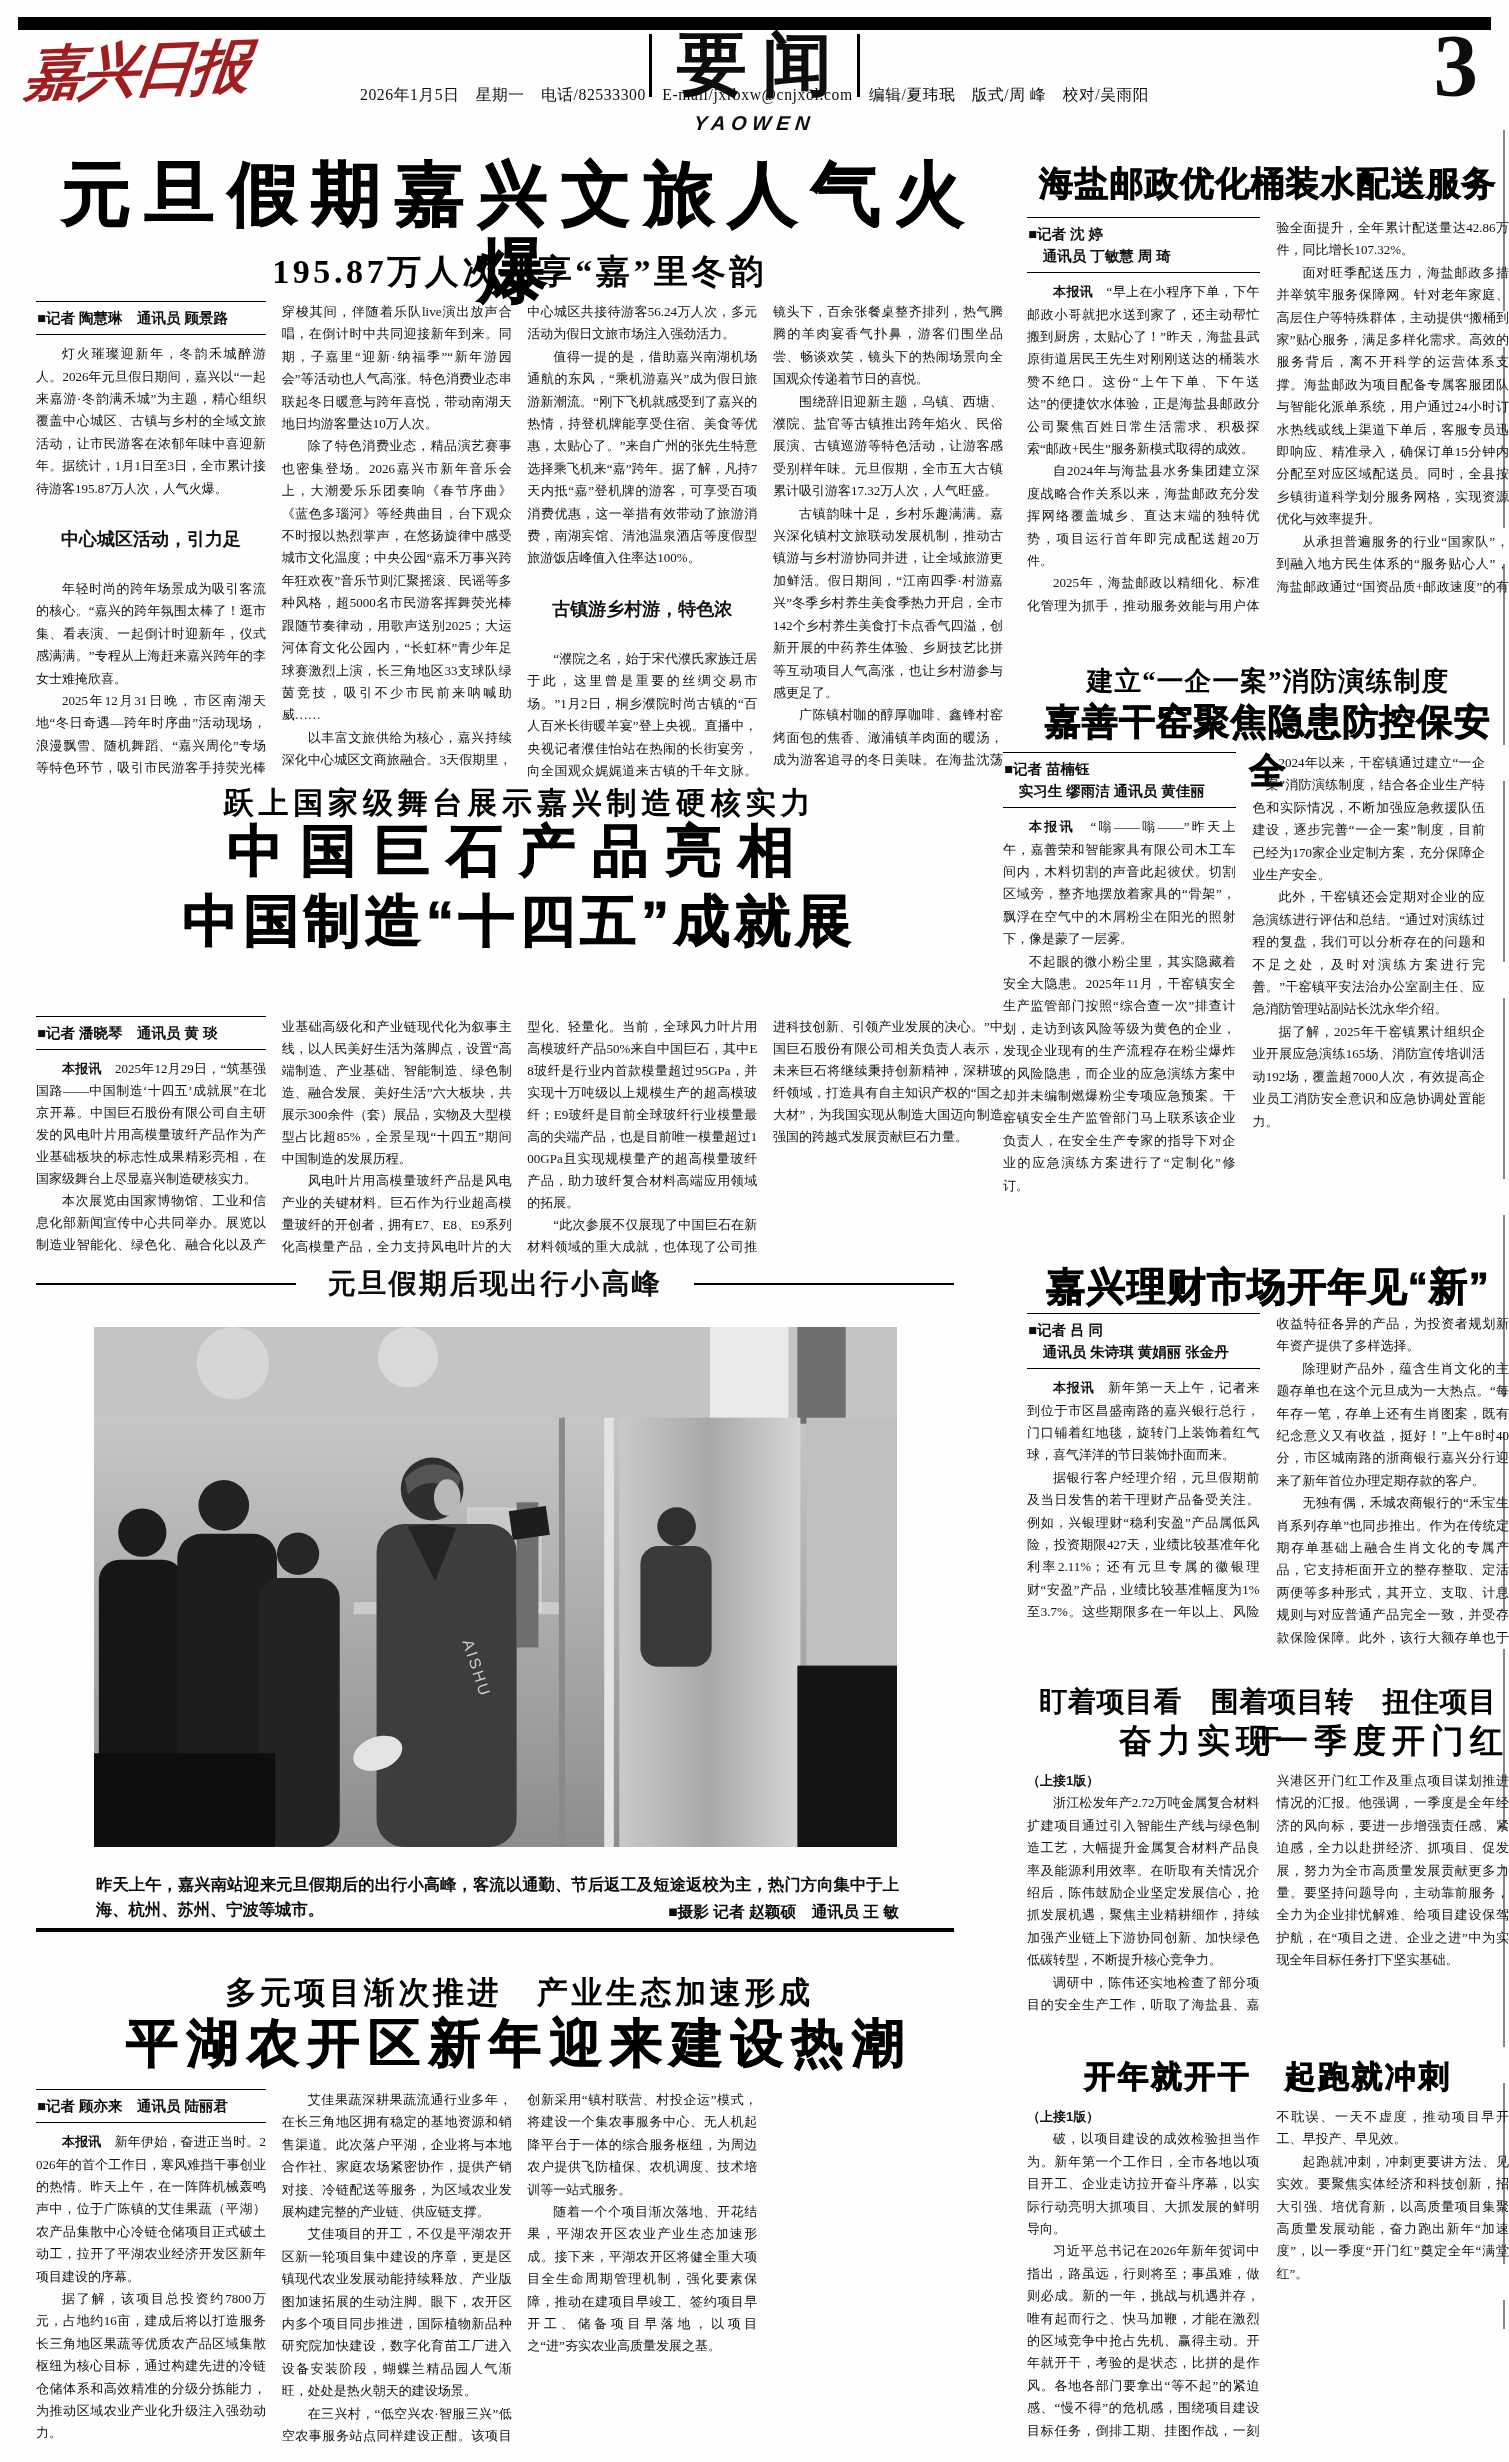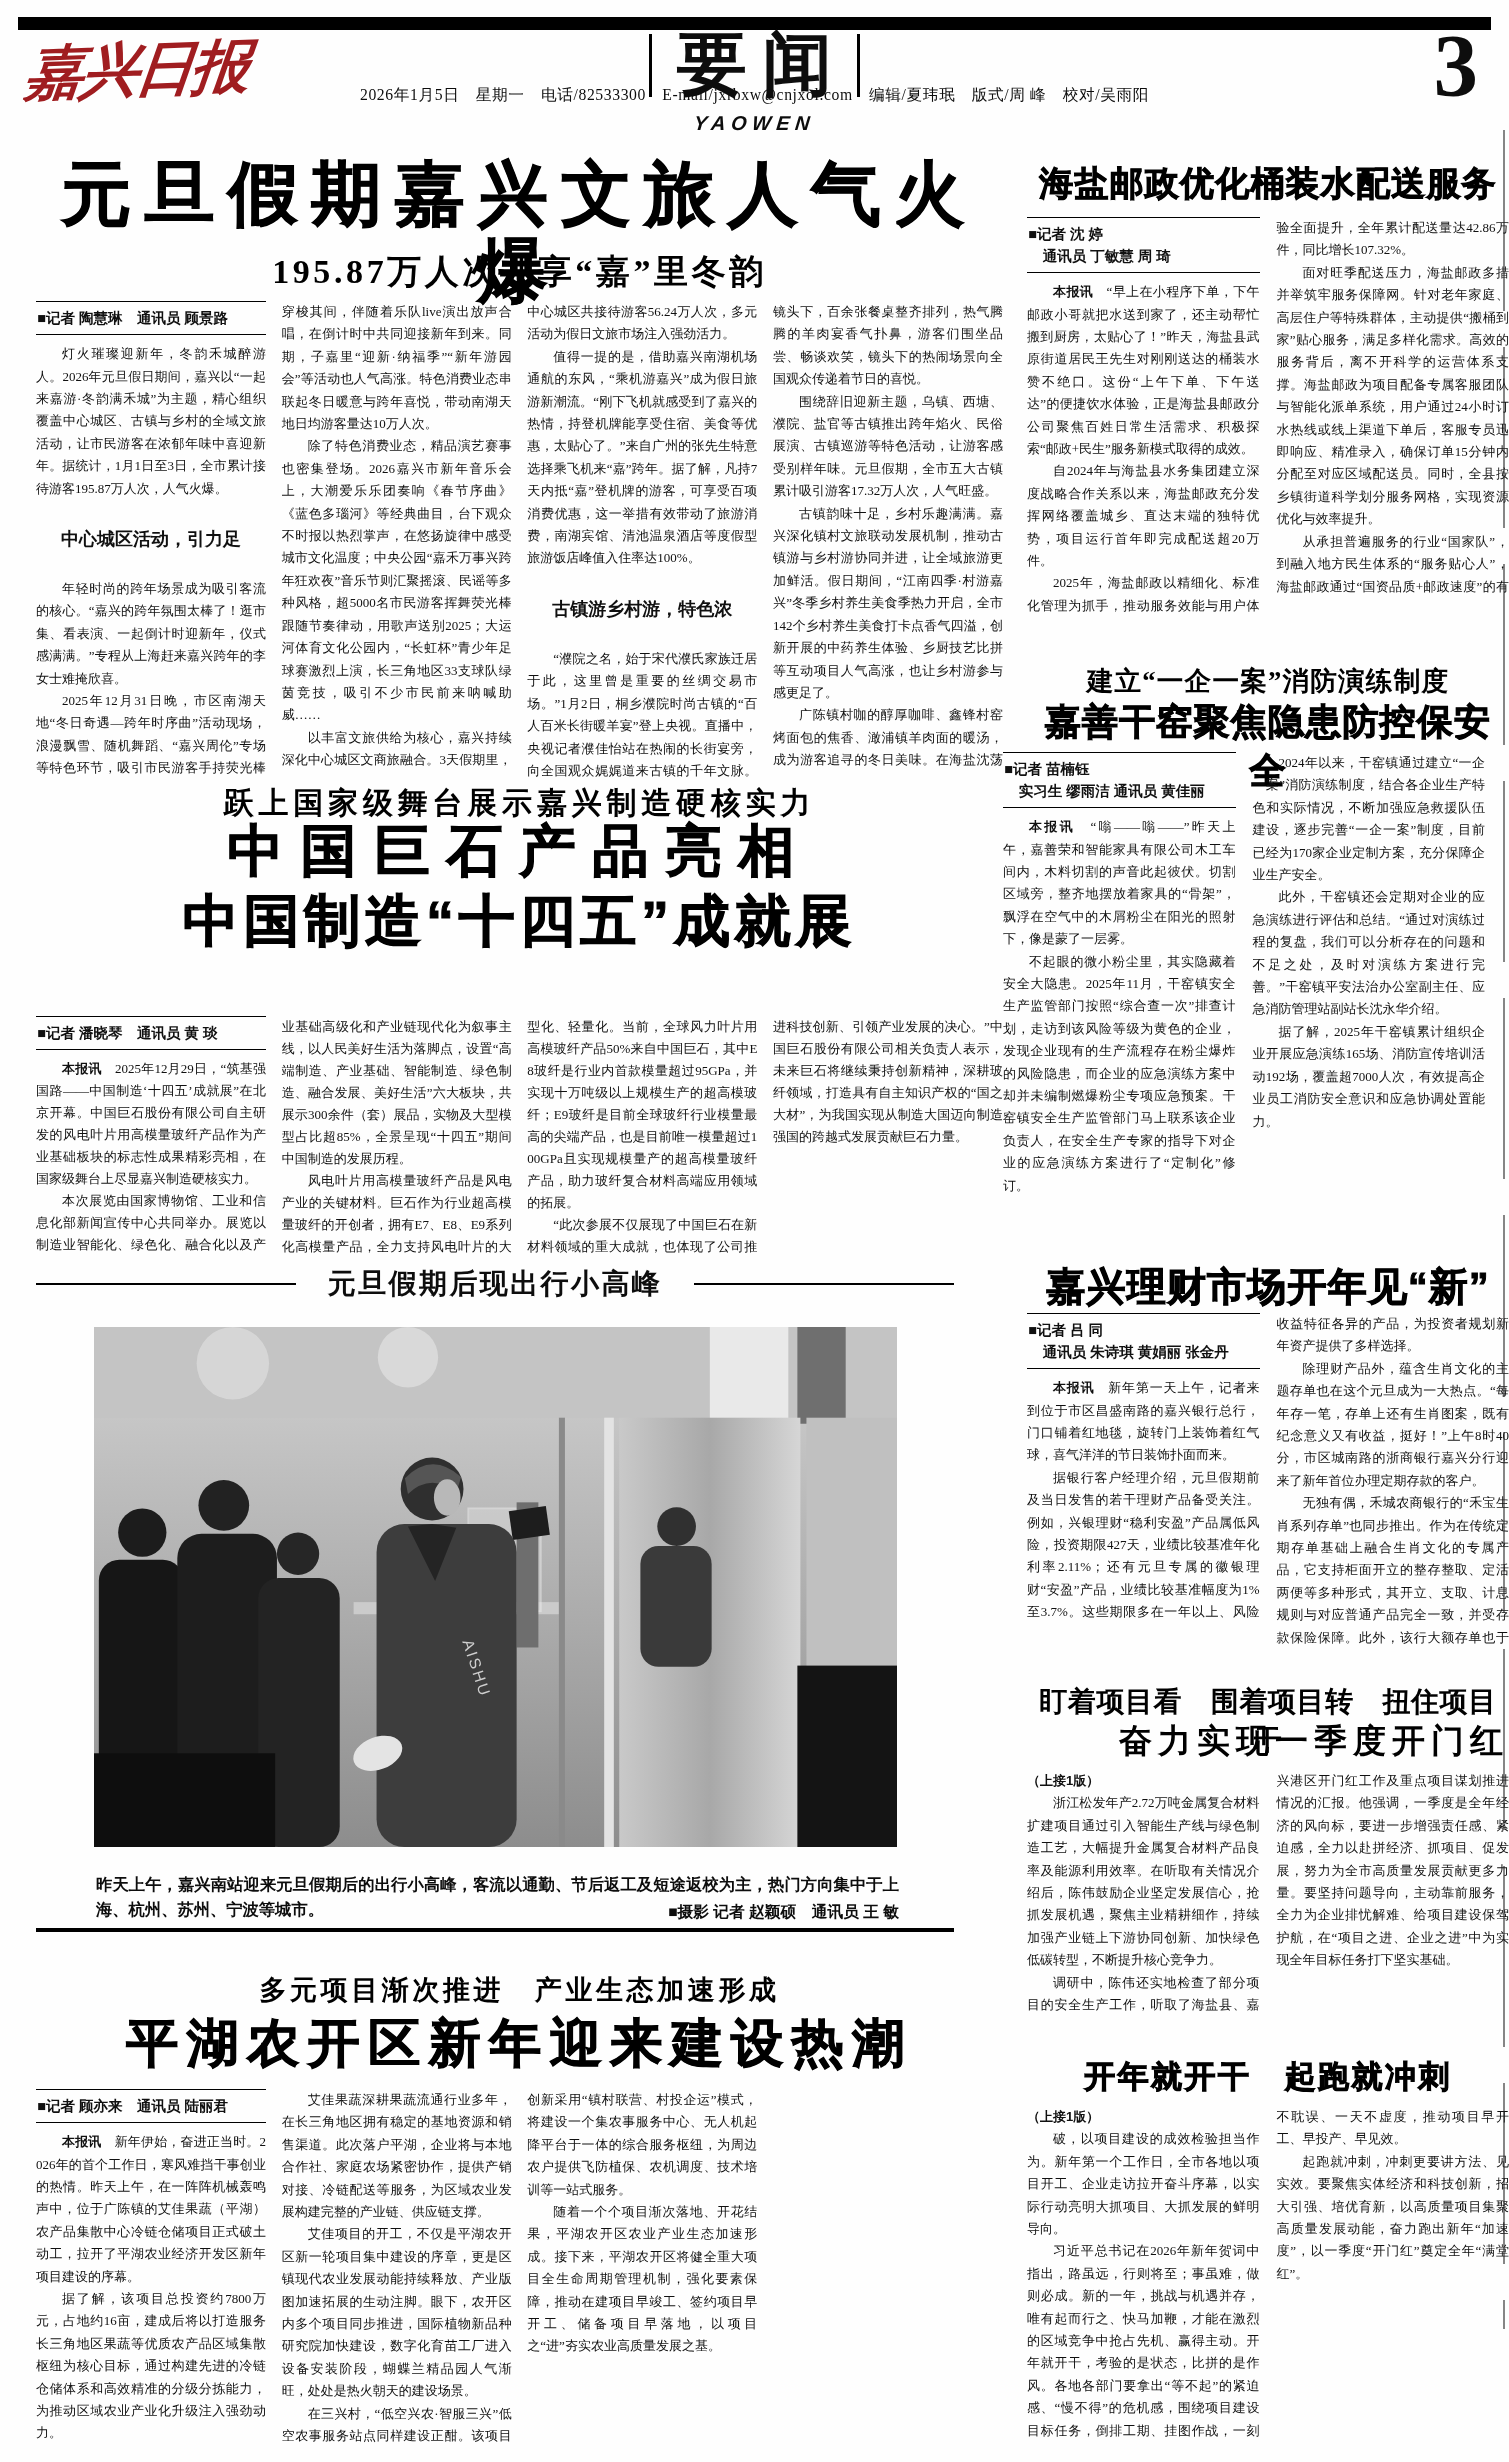--- a/index.html
+++ b/index.html
@@ -160,21 +160,21 @@
       </svg>
     </div>
     <div class="abs caption" style="left:96px;top:1872px;width:803px;height:52px;position:absolute;">
       <span class="first">昨天上午，嘉兴南站迎来元旦假期后的出行小高峰，客流以通勤、节后返工及短途返校为主，热门方向集中于上海、杭州、苏州、宁波等城市。</span>
       <span class="credit">■摄影 记者 赵颖硕　通讯员 王 敏</span>
     </div>
     <div class="thick-rule" style="left:36px;top:1928px;width:918px;"></div>
   </section>
 
   <section>
-    <div class="abs song-b center" style="left:36px;top:1972px;width:967px;font-size:27px;letter-spacing:3.6px;">多元项目渐次推进　产业生态加速形成</div>
+    <div class="abs song-b center" style="left:36px;top:1972px;width:967px;font-size:31px;letter-spacing:3.6px;">多元项目渐次推进　产业生态加速形成</div>
     <h2 class="abs heavy center" style="left:36px;top:2015px;width:967px;font-size:52px;letter-spacing:8.5px;margin:0;line-height:1.1;">平湖农开区新年迎来建设热潮</h2>
     <div class="abs cols cols4" style="left:36px;top:2089px;width:967px;height:373px;overflow:hidden;">
       <div class="byline">■记者 顾亦来　通讯员 陆丽君</div>
       <p class="para"><b class="lead">本报讯</b><span>新年伊始，奋进正当时。2026年的首个工作日，寒风难挡干事创业的热情。昨天上午，在一阵阵机械轰鸣声中，位于广陈镇的艾佳果蔬（平湖）农产品集散中心冷链仓储项目正式破土动工，拉开了平湖农业经济开发区新年项目建设的序幕。</span></p>
       <p class="para">据了解，该项目总投资约7800万元，占地约16亩，建成后将以打造服务长三角地区果蔬等优质农产品区域集散枢纽为核心目标，通过构建先进的冷链仓储体系和高效精准的分级分拣能力，为推动区域农业产业化升级注入强劲动力。</p>
       <p class="para">艾佳果蔬深耕果蔬流通行业多年，在长三角地区拥有稳定的基地资源和销售渠道。此次落户平湖，企业将与本地合作社、家庭农场紧密协作，提供产销对接、冷链配送等服务，为区域农业发展构建完整的产业链、供应链支撑。</p>
       <p class="para">艾佳项目的开工，不仅是平湖农开区新一轮项目集中建设的序章，更是区镇现代农业发展动能持续释放、产业版图加速拓展的生动注脚。眼下，农开区内多个项目同步推进，国际植物新品种研究院加快建设，数字化育苗工厂进入设备安装阶段，蝴蝶兰精品园人气渐旺，处处是热火朝天的建设场景。</p>
       <p class="para">在三兴村，“低空兴农·智服三兴”低空农事服务站点同样建设正酣。该项目创新采用“镇村联营、村投企运”模式，将建设一个集农事服务中心、无人机起降平台于一体的综合服务枢纽，为周边农户提供飞防植保、农机调度、技术培训等一站式服务。</p>
       <p class="para">随着一个个项目渐次落地、开花结果，平湖农开区农业产业生态加速形成。接下来，平湖农开区将健全重大项目全生命周期管理机制，强化要素保障，推动在建项目早竣工、签约项目早开工、储备项目早落地，以项目之“进”夯实农业高质量发展之基。</p>
     </div>

